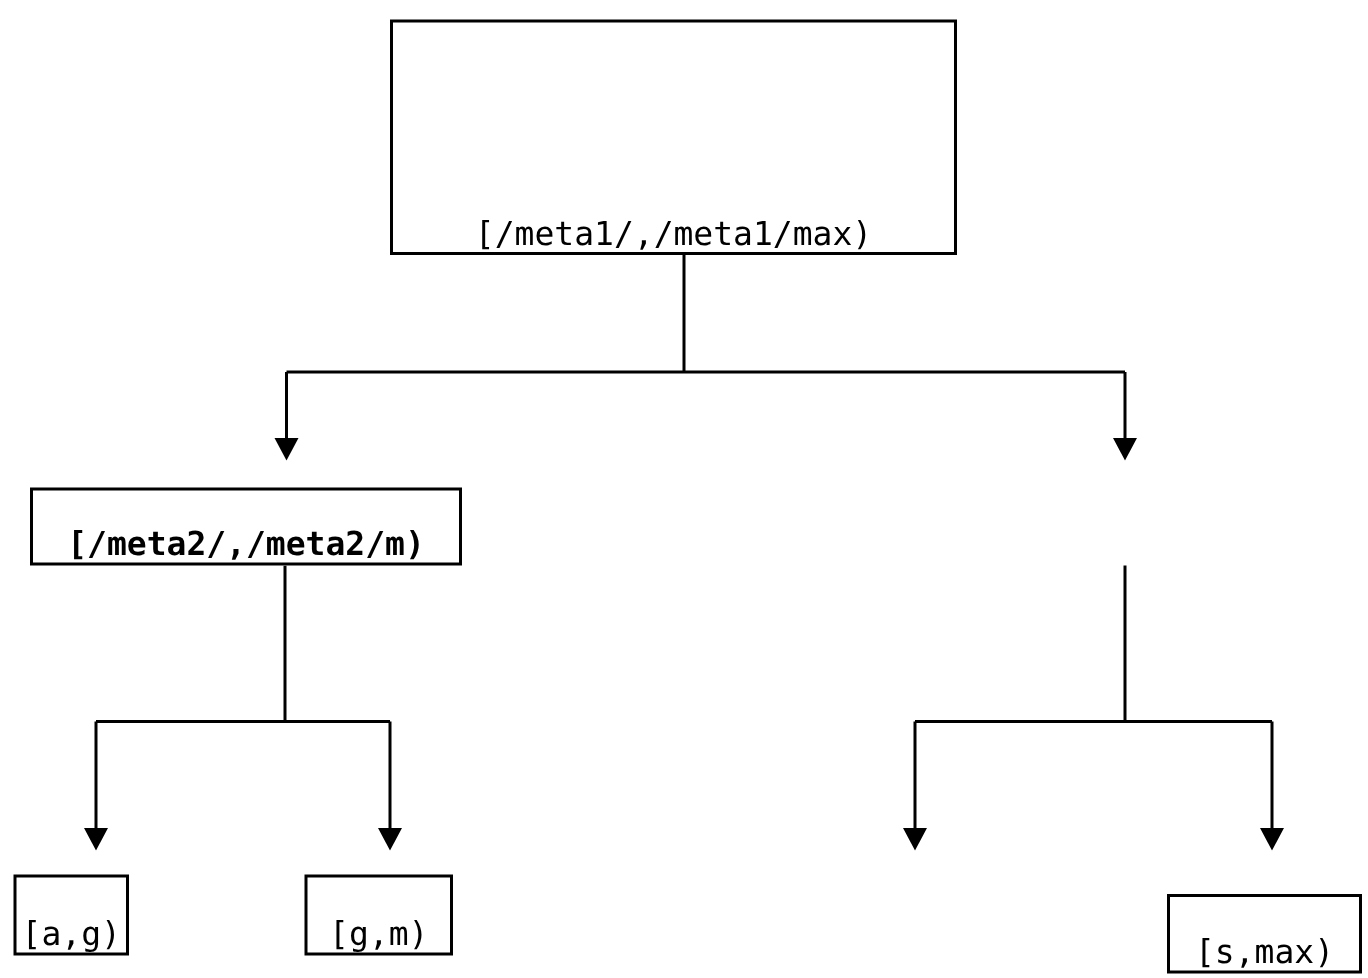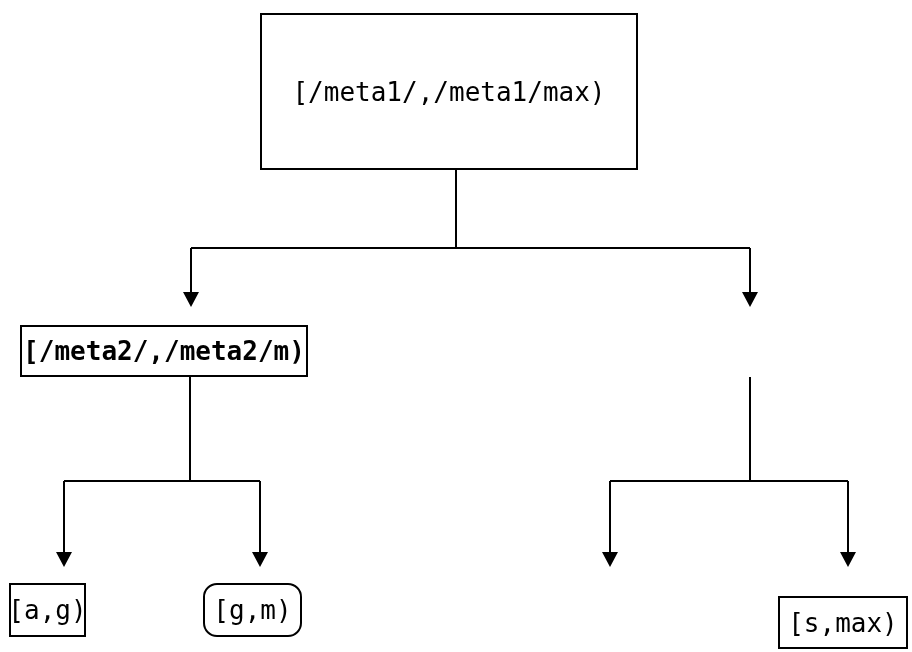--- a/index.html
+++ b/index.html
@@ -22,32 +22,32 @@
     top: 0;
     width: 912px;
     height: 652px;
   }
   .node {
     position: absolute;
     box-sizing: border-box;
     border: 2px solid #000000;
     background: #ffffff;
     display: flex;
-    align-items: center;
+    align-items: flex-end;
     justify-content: center;
-    font-size: 26px;
+    font-size: 22px;
     line-height: 1;
     white-space: nowrap;
     letter-spacing: 0;
   }
   .node-root       { left: 260px; top: 13px;  width: 378px; height: 157px; }
   .node-meta2-left { left: 20px;  top: 325px; width: 288px; height: 52px; font-weight: bold;  }
   .node-meta2-right{ left: 583px; top: 323px; width: 320px; height: 54px;  }
   .node-leaf-ag    { left: 9px;   top: 583px; width: 77px;  height: 54px;  }
-  .node-leaf-gm    { left: 203px; top: 583px; width: 99px;  height: 54px; border-radius: 14px;  }
+  .node-leaf-gm    { left: 203px; top: 583px; width: 99px;  height: 54px;  }
   .node-leaf-ms    { left: 553px; top: 584px; width: 100px; height: 53px;  }
   .node-leaf-smax  { left: 778px; top: 584px; width: 130px; height: 53px; margin-top: 12px;  }
 </style>
 </head>
 <body>
 
 <div class="canvas">
 
   <svg class="connectors" viewBox="0 0 912 652" xmlns="http://www.w3.org/2000/svg">
 

